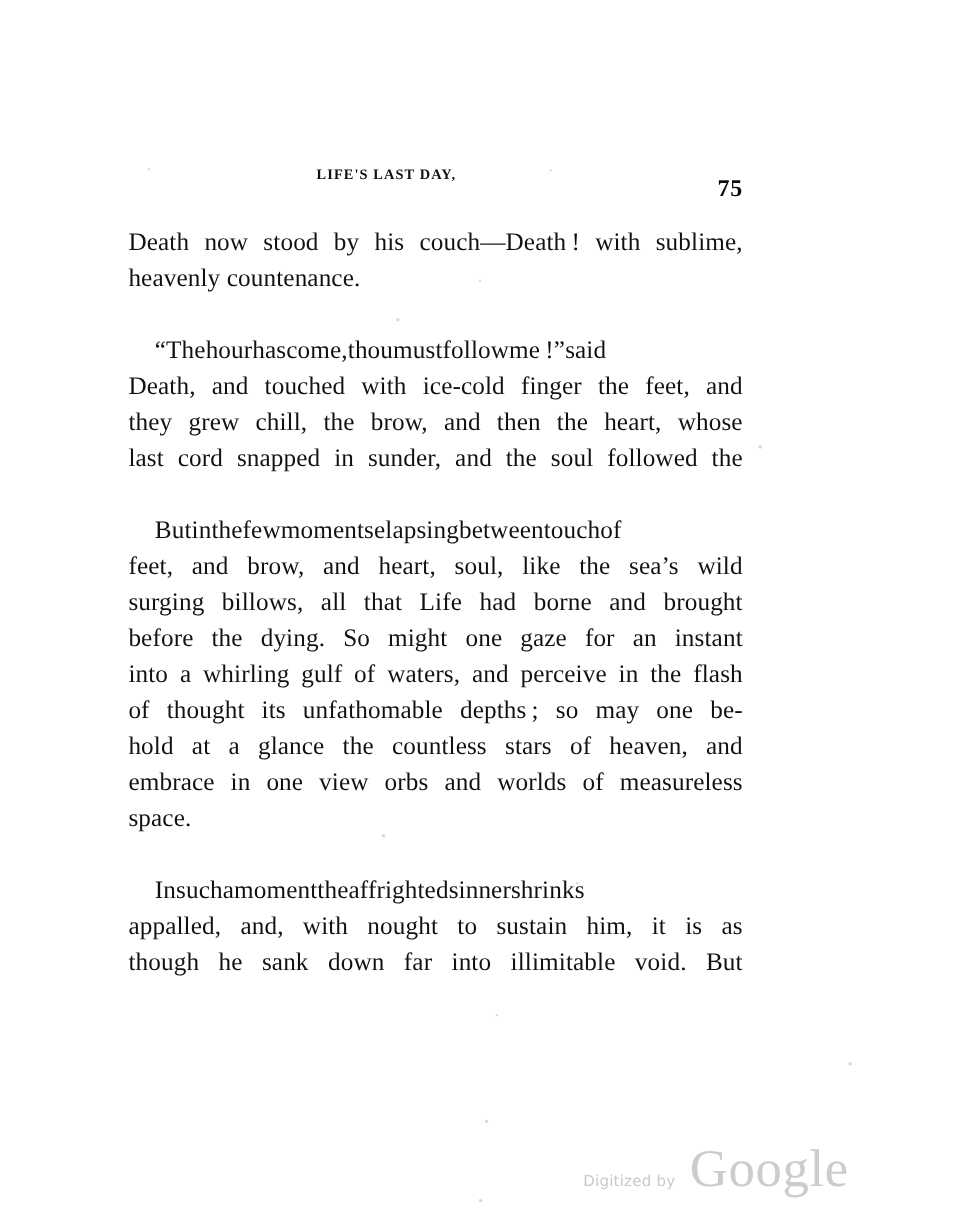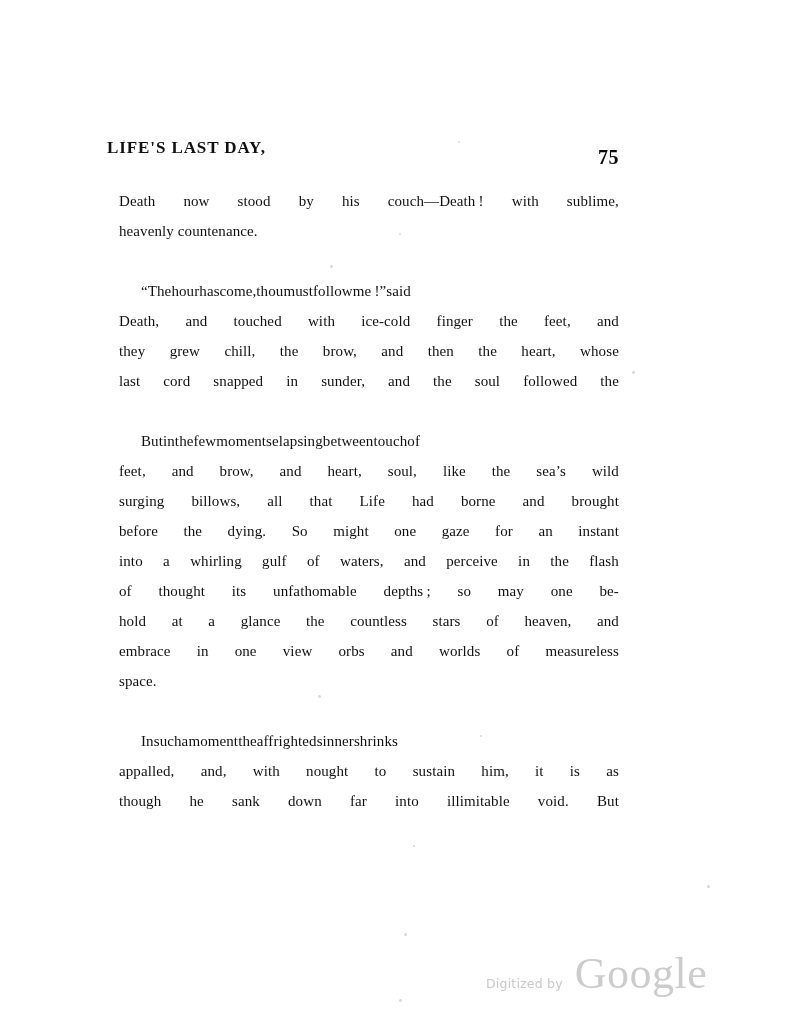--- a/index.html
+++ b/index.html
@@ -30,23 +30,24 @@
     left: 107px;
     top: 138px;
     width: 512px;
     height: 26px;
   }
   .head-title {
     position: absolute;
     left: 0;
     top: 0;
     width: 430px;
+    text-align: center;
     font-family: "Liberation Serif", "DejaVu Serif", serif;
     font-weight: 700;
-    font-size: 17px;
+    font-size: 12px;
     letter-spacing: 0.9px;
     color: #101010;
     white-space: nowrap;
   }
   .head-folio {
     position: absolute;
     right: 0;
     top: -4px;
     font-weight: 700;
     font-size: 20px;
@@ -63,28 +64,27 @@
     width: 512px;
   }
 
   .para {
     margin: 0 0 30px 0;
   }
   .para:last-child { margin-bottom: 0; }
 
   .line {
     display: block;
-    font-size: 15px;
+    font-size: 21px;
     line-height: 30px;
     letter-spacing: 0.1px;
     color: #111111;
     white-space: pre;
     font-weight: 500;
     text-rendering: optimizeLegibility;
-    margin-left: 12px;
   }
 
   
   .line.j {
     display: flex;
     justify-content: space-between;
   }
   .line.j > span { white-space: pre; }
   .line.j.indent { justify-content: flex-start; align-items: center; }
 

